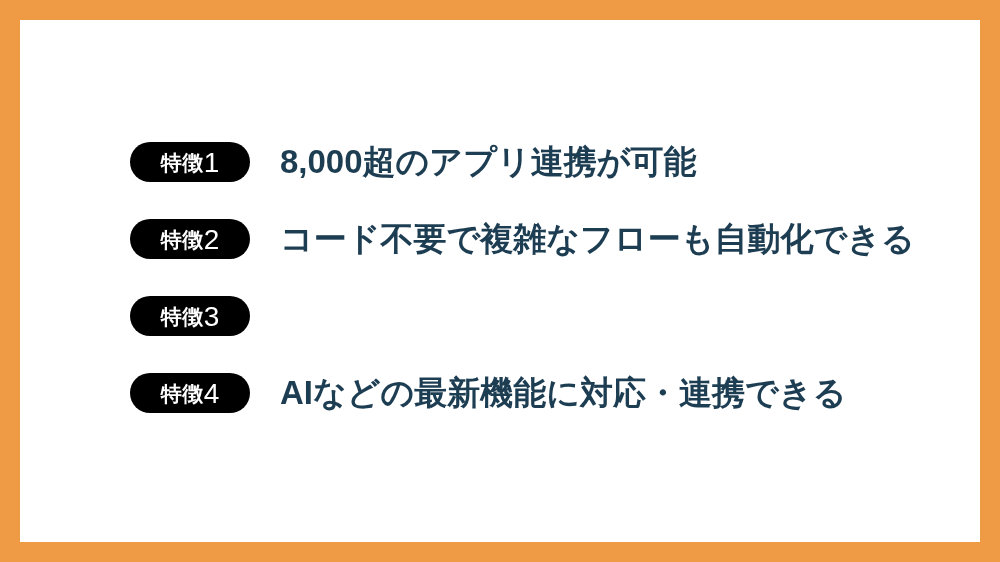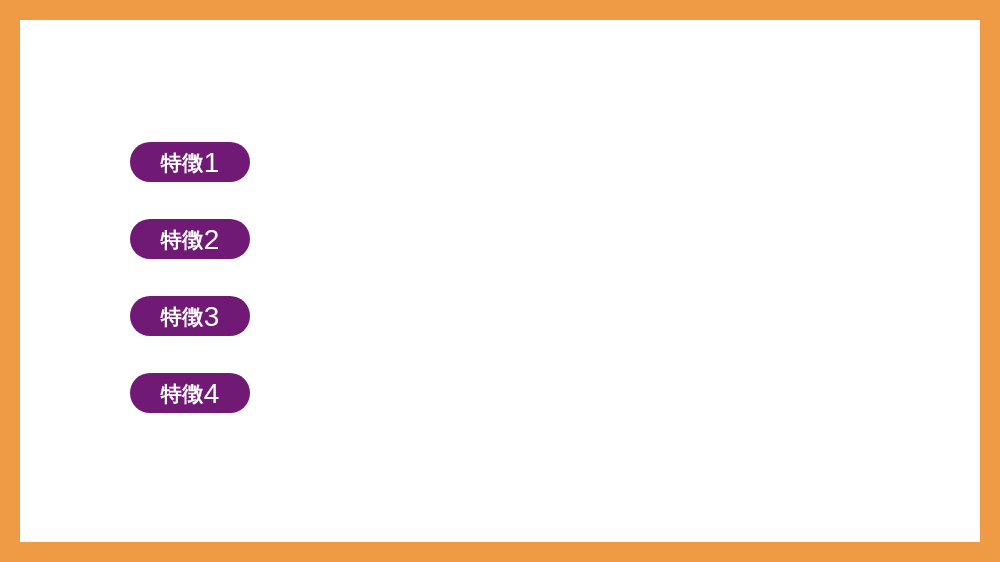--- a/index.html
+++ b/index.html
@@ -48,21 +48,21 @@
   .feature-row:last-child {
     margin-bottom: 0;
   }
 
   .feature-badge {
     flex: 0 0 auto;
     box-sizing: border-box;
     width: 120px;
     height: 40px;
     border-radius: 20px;
-    background: #701a75;
+    background: #000000;
     color: #ffffff;
     display: flex;
     align-items: center;
     justify-content: center;
     user-select: none;
   }
 
   .badge-label {
     font-size: 21px;
     font-weight: 700;
@@ -95,39 +95,42 @@
 <div class="slide">
   <div class="slide-inner">
 
     <div class="feature-list">
 
       <div class="feature-row">
         <div class="feature-badge">
           <span class="badge-label">特徴</span>
           <span class="badge-number">1</span>
         </div>
+        <div class="feature-text">8,000超のアプリ連携が可能</div>
       </div>
 
       <div class="feature-row">
         <div class="feature-badge">
           <span class="badge-label">特徴</span>
           <span class="badge-number">2</span>
         </div>
+        <div class="feature-text">コード不要で複雑なフローも自動化できる</div>
       </div>
 
       <div class="feature-row">
         <div class="feature-badge">
           <span class="badge-label">特徴</span>
           <span class="badge-number">3</span>
         </div>
       </div>
 
       <div class="feature-row">
         <div class="feature-badge">
           <span class="badge-label">特徴</span>
           <span class="badge-number">4</span>
         </div>
+        <div class="feature-text">AIなどの最新機能に対応・連携できる</div>
       </div>
 
     </div>
 
   </div>
 </div>
 
 </body></html>

